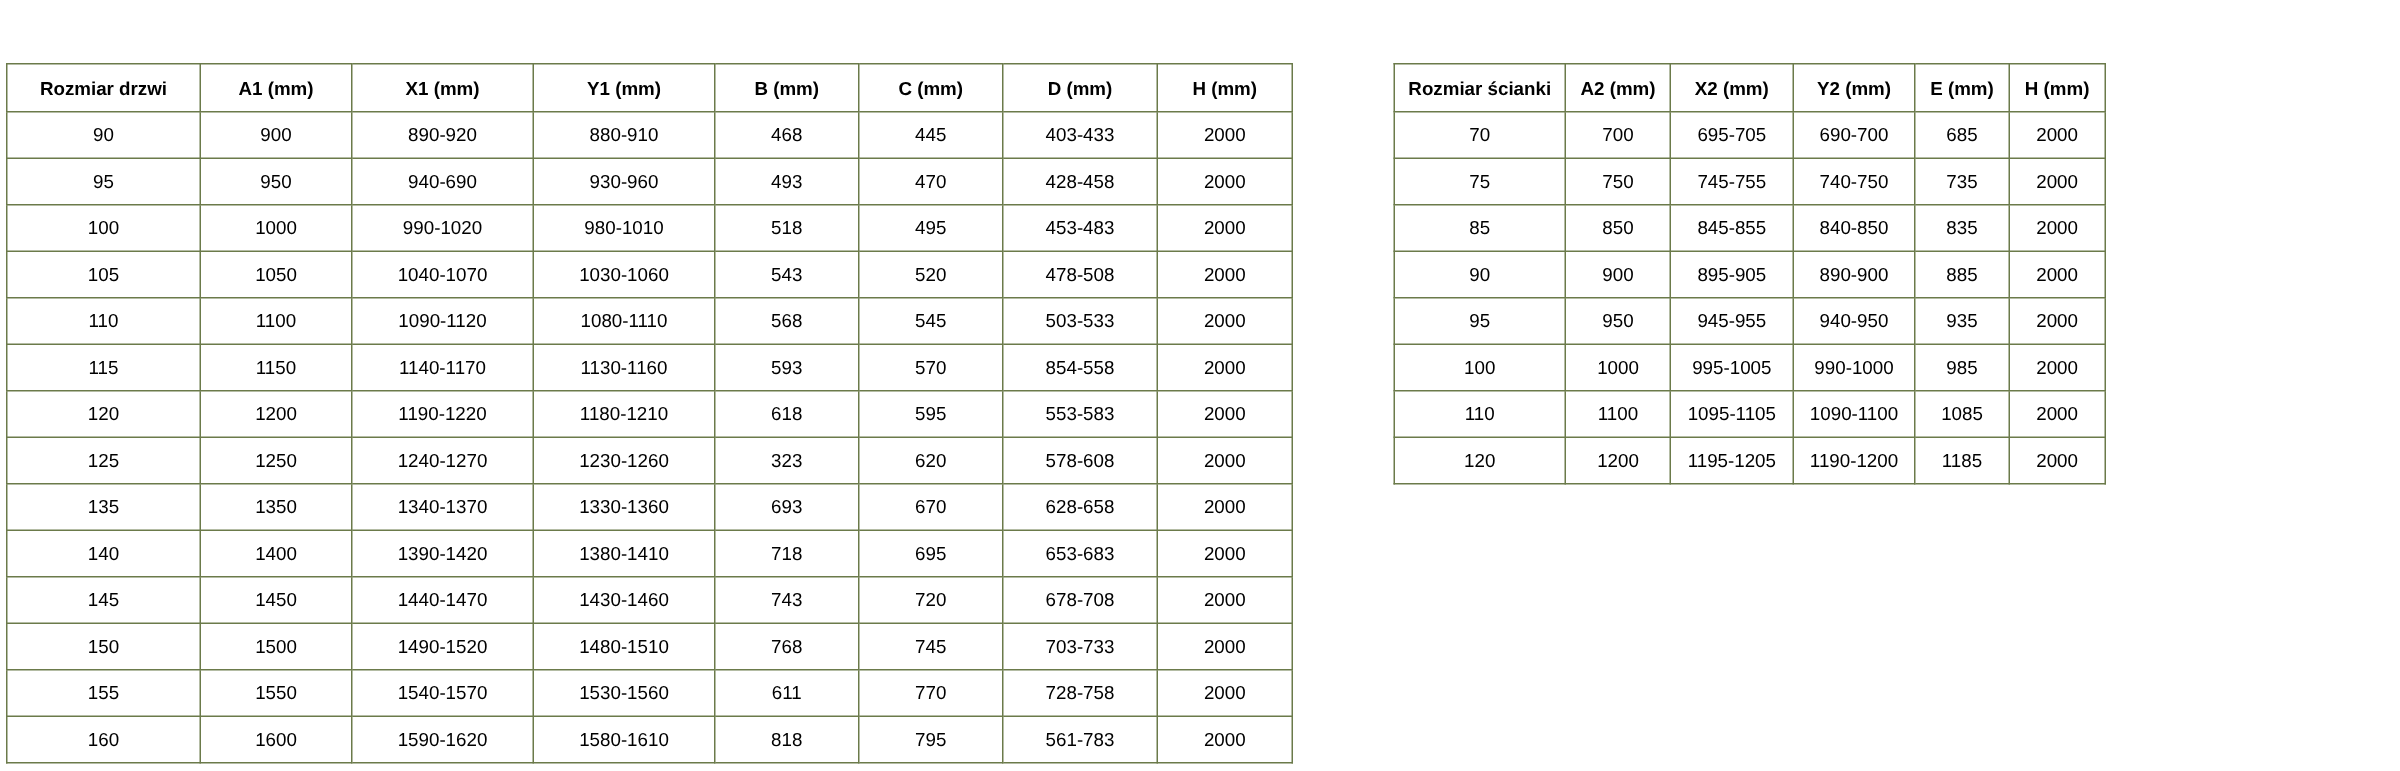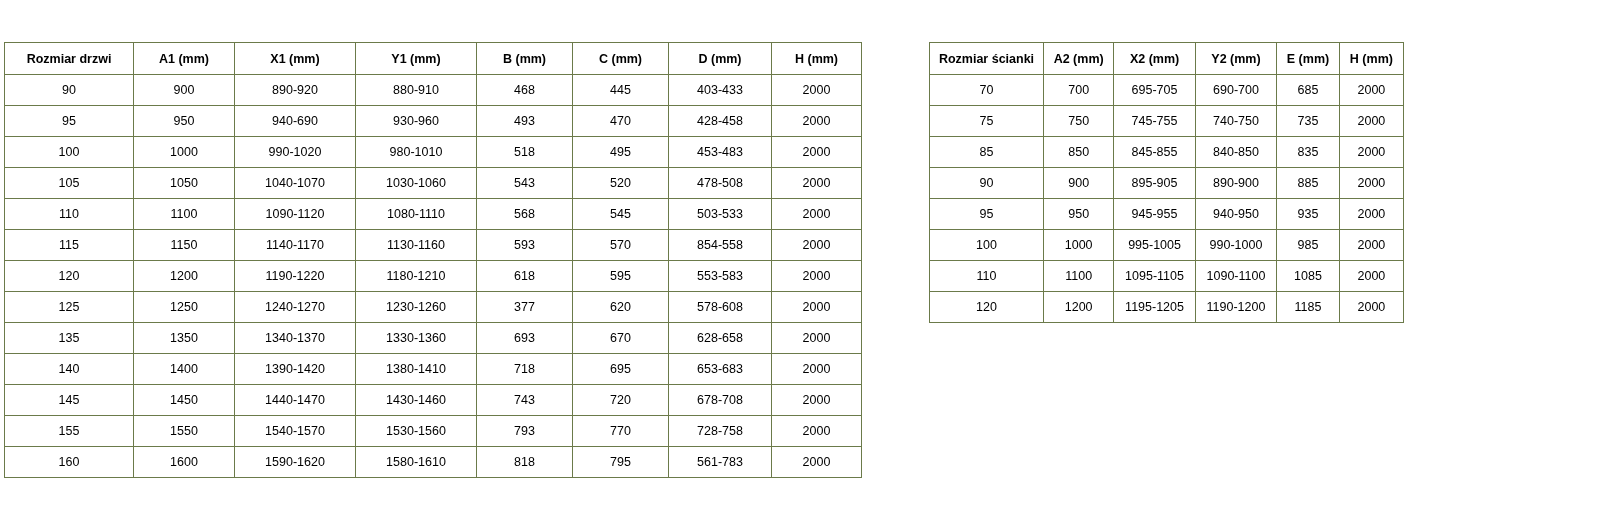--- a/index.html
+++ b/index.html
@@ -165,21 +165,21 @@
             <td>618</td>
             <td>595</td>
             <td>553-583</td>
             <td>2000</td>
           </tr>
           <tr>
             <td>125</td>
             <td>1250</td>
             <td>1240-1270</td>
             <td>1230-1260</td>
-            <td>377</td>
+            <td>323</td>
             <td>620</td>
             <td>578-608</td>
             <td>2000</td>
           </tr>
           <tr>
             <td>135</td>
             <td>1350</td>
             <td>1340-1370</td>
             <td>1330-1360</td>
             <td>693</td>
@@ -201,25 +201,35 @@
             <td>145</td>
             <td>1450</td>
             <td>1440-1470</td>
             <td>1430-1460</td>
             <td>743</td>
             <td>720</td>
             <td>678-708</td>
             <td>2000</td>
           </tr>
           <tr>
+            <td>150</td>
+            <td>1500</td>
+            <td>1490-1520</td>
+            <td>1480-1510</td>
+            <td>768</td>
+            <td>745</td>
+            <td>703-733</td>
+            <td>2000</td>
+          </tr>
+          <tr>
             <td>155</td>
             <td>1550</td>
             <td>1540-1570</td>
             <td>1530-1560</td>
-            <td>793</td>
+            <td>611</td>
             <td>770</td>
             <td>728-758</td>
             <td>2000</td>
           </tr>
           <tr>
             <td>160</td>
             <td>1600</td>
             <td>1590-1620</td>
             <td>1580-1610</td>
             <td>818</td>

